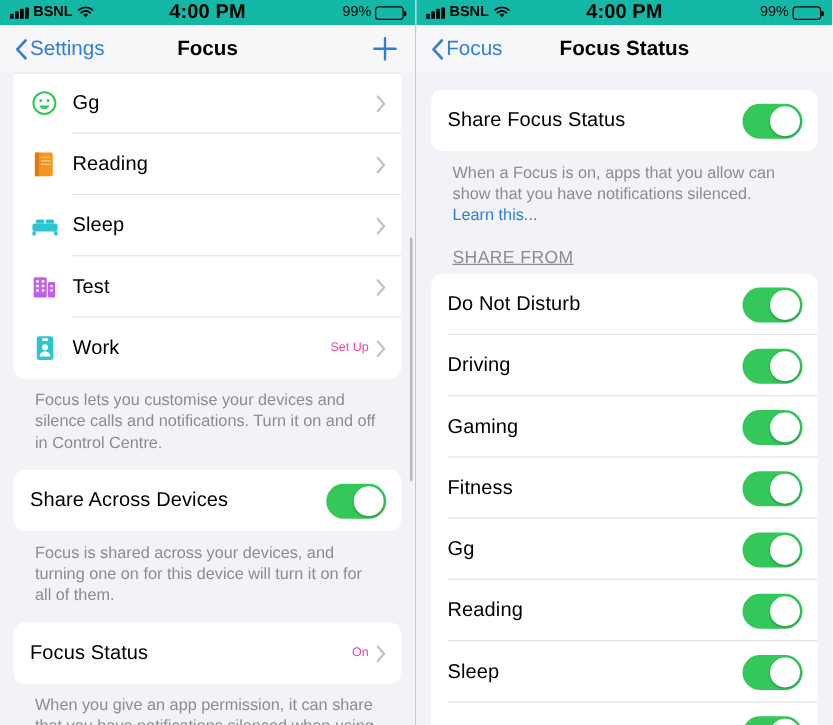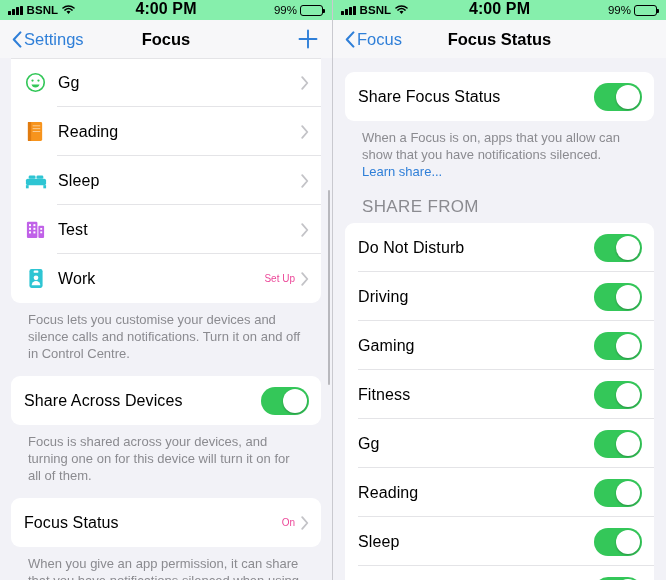--- a/index.html
+++ b/index.html
@@ -14,23 +14,23 @@
     width: 333px; height: 580px;
     background: #f2f2f7;
     position: relative;
     overflow: hidden;
   }
   .phone.left { border-right: 1px solid #c9c9cf; }
 
   
   .statusbar {
     height: 20px;
-    display: flex; 
+    display: flex; align-items: center;
     padding: 0 9px 0 8px;
-    background: #86efac;
+    background: #14b8a6;
     position: relative;
   }
   .sb-left { display: flex; align-items: center; gap: 4px; }
   .bars { display: flex; align-items: flex-end; gap: 1.5px; height: 9px; }
   .bars i { display:block; width: 2.5px; background: #000; border-radius: .5px; }
   .bars i:nth-child(1){height:3.5px}
   .bars i:nth-child(2){height:5.5px}
   .bars i:nth-child(3){height:7.5px}
   .bars i:nth-child(4){height:9px}
   .carrier { font-size: 11.5px; font-weight: 600; color: #000; letter-spacing: .1px; }
@@ -121,22 +121,22 @@
   }
   .toggle.on .knob { right: 2px; }
 
   .footnote {
     font-size: 13px; line-height: 17px; color: #8b8b90;
     padding: 8px 17px 0 17px;
   }
   .footnote a { color: #2f7fd8; text-decoration: none; }
 
   .grouphead {
-    font-size: 17px; color: #8b8b90; letter-spacing: .35px;
-    padding: 17px 17px 6px 17px; text-transform: uppercase;
+    font-size: 14px; color: #8b8b90; letter-spacing: .35px;
+    padding: 17px 17px 6px 17px; text-transform: uppercase; text-decoration: underline;
   }
 
   .scrollbar {
     position: absolute; right: 2px; width: 2.5px;
     background: #b8b8bd; border-radius: 2px;
   }
   .edge-line {
     position: absolute; left: 11px; right: 11px; top: 0;
     height: 1px; background: #e4e4e7;
   }
@@ -378,21 +378,21 @@
       <div class="card">
         <div class="row noicon last">
           <span class="row-label">Share Focus Status</span>
           <span class="toggle on" style="background:#34c759">
               <span class="knob"></span>
             </span>
 
         </div>
       </div>
 
-      <div class="footnote"><span>When a Focus is on, apps that you allow can show that you have notifications silenced. </span><a href="#">Learn share...</a></div>
+      <div class="footnote"><span>When a Focus is on, apps that you allow can show that you have notifications silenced. </span><a href="#">Learn this...</a></div>
 
       <div class="grouphead">SHARE FROM</div>
 
       <div class="card">
 
         <div class="row noicon">
           <span class="row-label">Do Not Disturb</span>
           <span class="toggle on" style="background:#34c759">
               <span class="knob"></span>
             </span>

